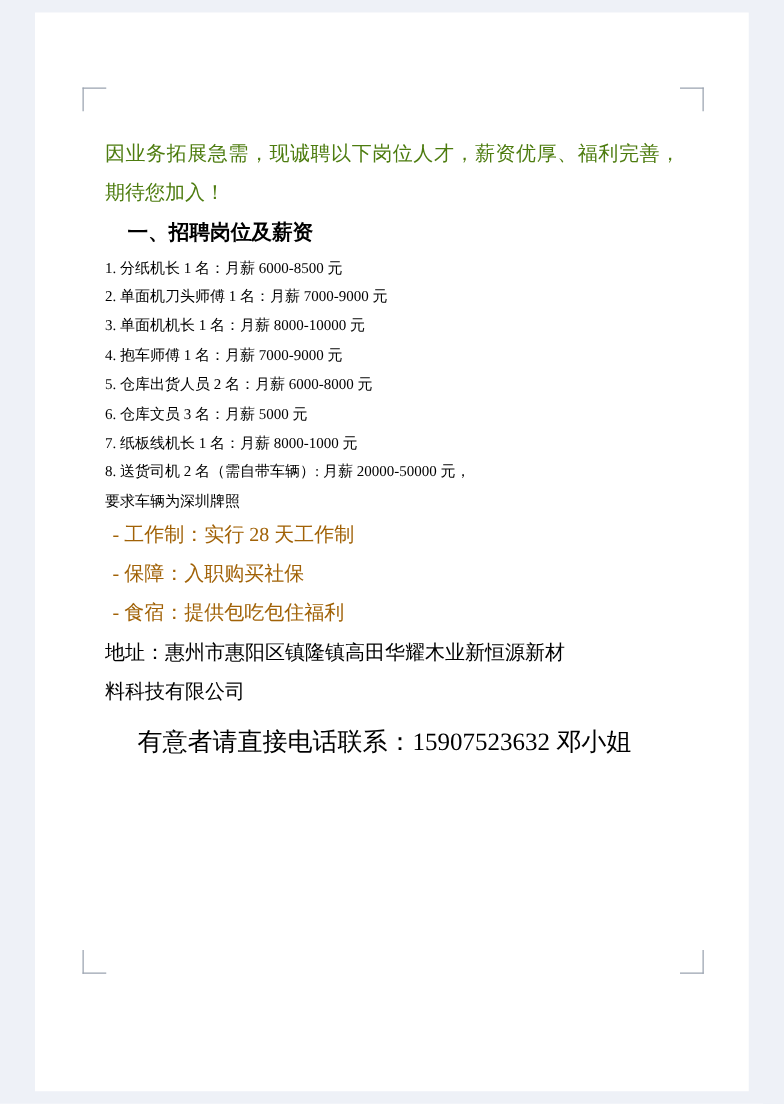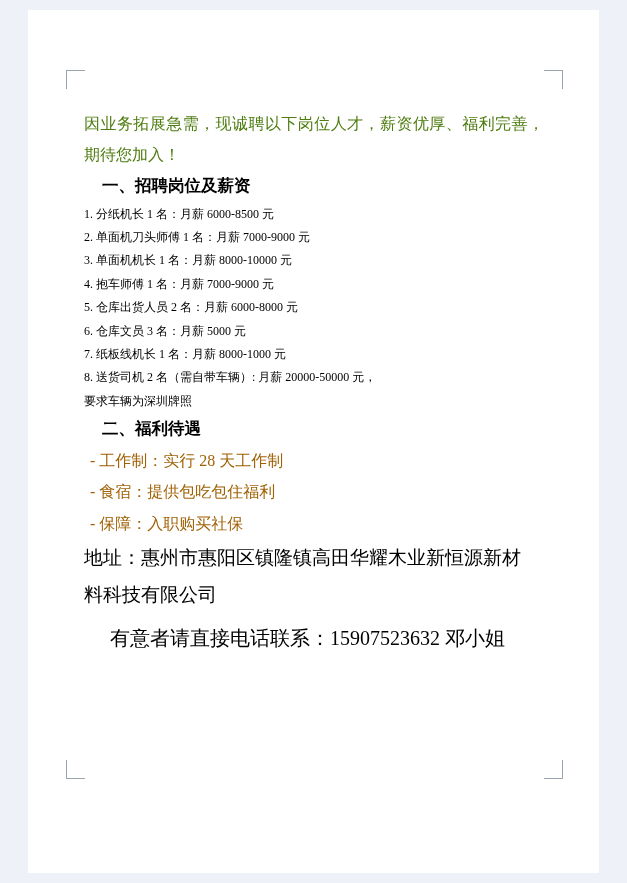--- a/index.html
+++ b/index.html
@@ -78,21 +78,21 @@
     margin: 0;
   }
   .bullet-item {
     font-size: 16px;
     line-height: 1.95;
     margin: 0;
     padding-left: 6px;
     color: #a16207;
   }
   .addr {
-    font-size: 19px;
+    font-size: 16px;
     line-height: 1.95;
     margin: 0;
     color: #000;
   }
   .contact {
     font-size: 20px;
     line-height: 1.95;
     margin: 0;
     padding-left: 26px;
     color: #000;
@@ -118,24 +118,23 @@
     <p class="list-item">1. 分纸机长 1 名：月薪 6000-8500 元</p>
     <p class="list-item">2. 单面机刀头师傅 1 名：月薪 7000-9000 元</p>
     <p class="list-item">3. 单面机机长 1 名：月薪 8000-10000 元</p>
     <p class="list-item">4. 抱车师傅 1 名：月薪 7000-9000 元</p>
     <p class="list-item">5. 仓库出货人员 2 名：月薪 6000-8000 元</p>
     <p class="list-item">6. 仓库文员 3 名：月薪 5000 元</p>
     <p class="list-item">7. 纸板线机长 1 名：月薪 8000-1000 元</p>
     <p class="list-item">8. 送货司机 2 名（需自带车辆）: 月薪 20000-50000 元，</p>
     <p class="list-item cont">要求车辆为深圳牌照</p>
 
-    <h2 class="section-head">二、福利待遇</h2>
     <p class="bullet-item">- 工作制：实行 28 天工作制</p>
+    <p class="bullet-item">- 保障：入职购买社保</p>
     <p class="bullet-item">- 食宿：提供包吃包住福利</p>
-    <p class="bullet-item">- 保障：入职购买社保</p>
 
     <p class="addr">地址：惠州市惠阳区镇隆镇高田华耀木业新恒源新材</p>
     <p class="addr">料科技有限公司</p>
     <div class="spacer-sm"></div>
     <p class="contact">有意者请直接电话联系：15907523632 邓小姐</p>
 
   </div>
 </div>
 
 </body></html>

